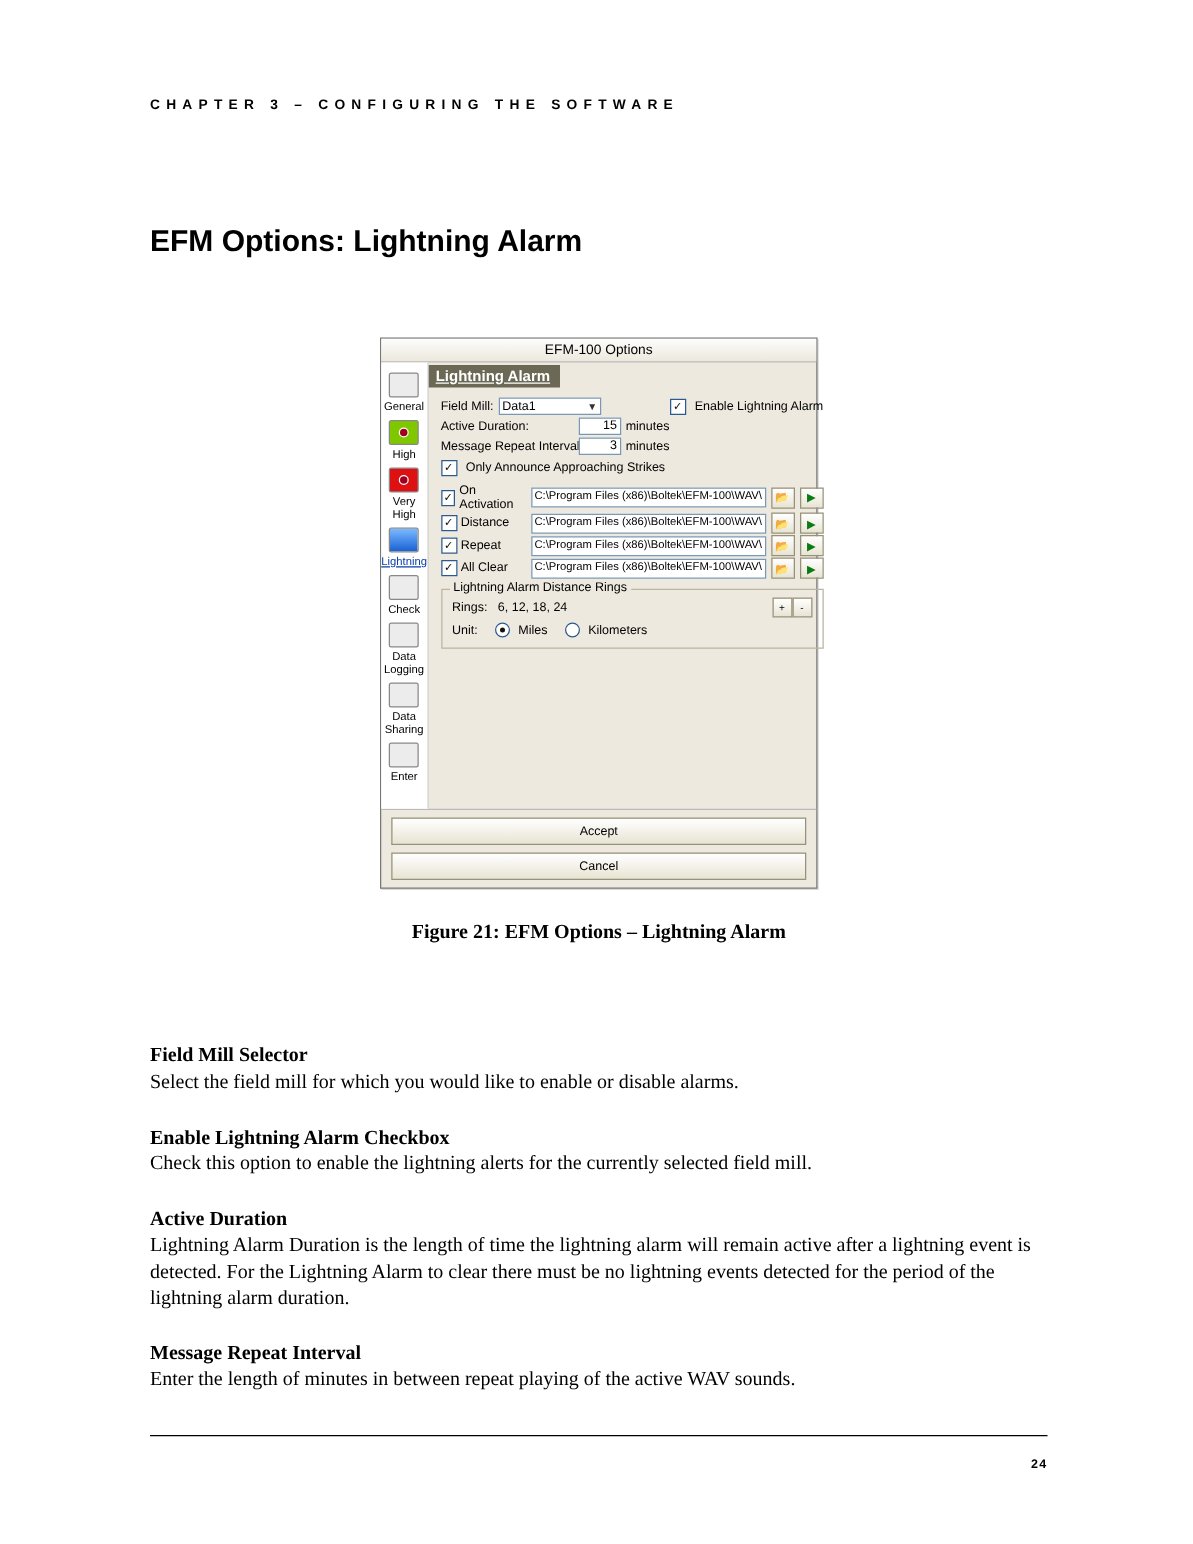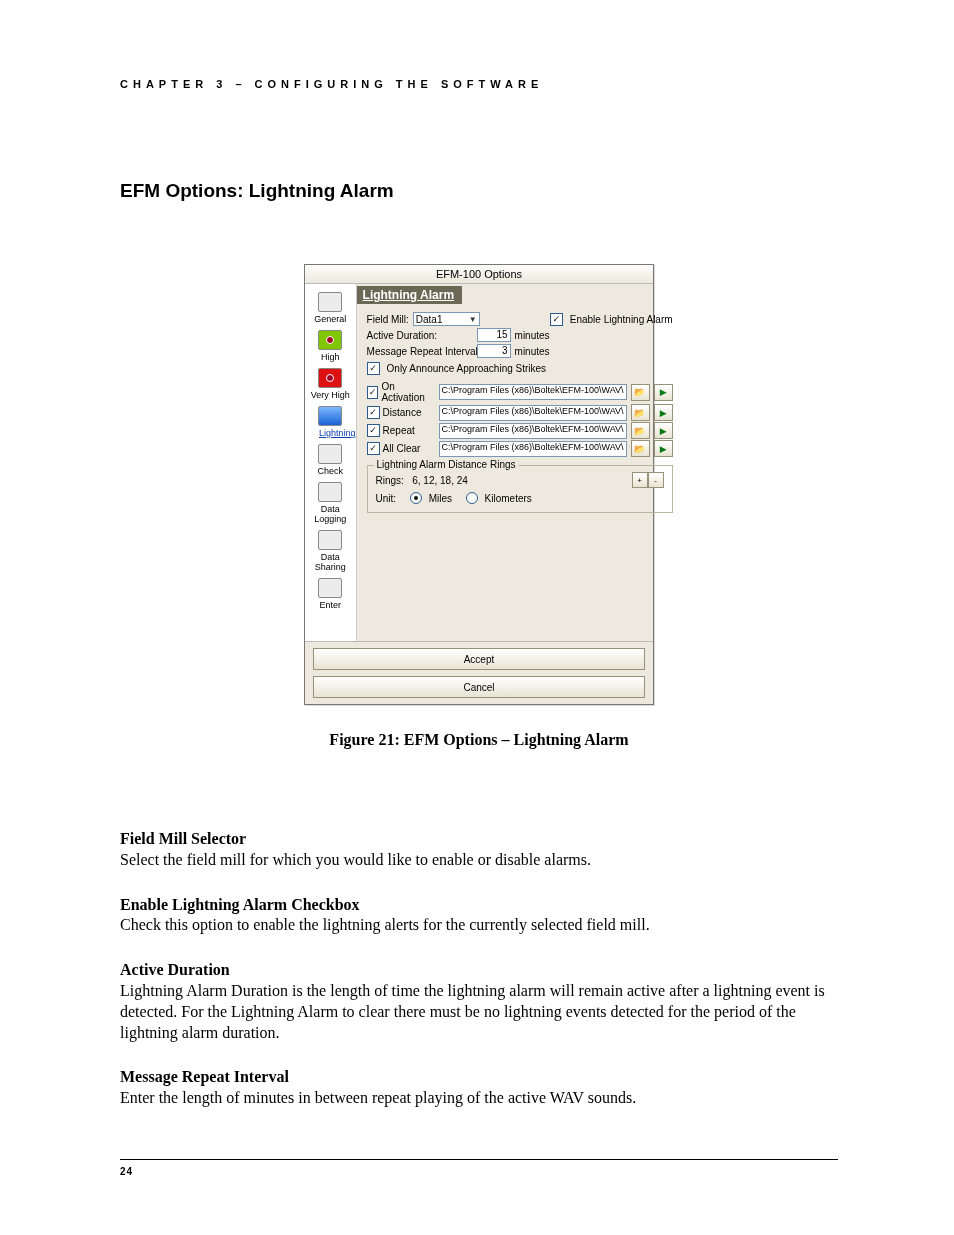--- a/index.html
+++ b/index.html
@@ -18,21 +18,21 @@
   }
   .chapter-header {
     font-family: Arial, Helvetica, sans-serif;
     font-size: 11px;
     font-weight: bold;
     letter-spacing: 5px;
     margin-bottom: 90px;
   }
   .section-title {
     font-family: Arial, Helvetica, sans-serif;
-    font-size: 19px;
+    font-size: 24px;
     font-weight: bold;
     margin-bottom: 62px;
   }
   .screenshot-wrap {
     display: flex;
     justify-content: center;
     margin-bottom: 26px;
   }
   
   .dlg {
@@ -60,21 +60,21 @@
     border-right: 1px solid #ccc;
     padding: 6px 0;
   }
   .sb-item {
     text-align: center;
     font-size: 9px;
     padding: 2px 0 4px;
     cursor: pointer;
   }
   .sb-item.selected { color: #0a3eaa; }
-  .sb-item.selected .sb-label { text-decoration: underline; margin-left: 14px; }
+  .sb-item.selected .sb-label { text-decoration: underline; }
   .sb-icon {
     width: 22px; height: 18px;
     margin: 0 auto 2px;
     border: 1px solid #888;
     border-radius: 2px;
     background: #fff;
     display:flex; align-items:center; justify-content:center;
   }
   .sb-icon.green { background:#7fc800; }
   .sb-icon.red   { background:#d11; }
@@ -100,21 +100,21 @@
   .row { display:flex; align-items:center; gap:4px; margin:2px 0; font-size:10px; }
   .label { white-space:nowrap; }
   .select, .tinput {
     border:1px solid #7a98b3;
     background:#fff;
     font-size:10px;
     padding:0 2px;
     height:14px;
     box-sizing:border-box;
   }
-  .select { width:67px; display:flex; align-items:center; justify-content:space-between; }
+  .select { width:82px; display:flex; align-items:center; justify-content:space-between; }
   .select .arrow { font-size:8px; color:#333; }
   .tinput { text-align:right; }
   .tinput.n15 { width:34px; }
   .tinput.n3  { width:34px; }
   .chk {
     width:11px;height:11px;border:1px solid #2c5a8e;background:#fff;display:inline-flex;align-items:center;justify-content:center;font-size:9px;line-height:1;color:#111;margin-right:3px;
   }
   .announce { margin:4px 0 6px 0; }
   .sound-row { display:flex; align-items:center; gap:4px; margin:1px 0; }
   .sound-lbl { width:68px; display:flex; align-items:center; }
@@ -161,22 +161,22 @@
     font-size:16px;
     margin-bottom: 80px;
   }
   .para { font-size:16px; line-height:1.3; margin-bottom:24px; }
   .para .p-title { font-weight:bold; }
   .footer-line {
     position:absolute;
     left:120px; right:116px;
     bottom:58px;
     border-top:1px solid #000;
-    text-align:left;
-    padding-top:6px;
+    text-align:right;
+    padding-top:17px;
     font-family: Arial, sans-serif;
     font-size:10px;
     font-weight:bold;
     letter-spacing:1px;
   }
 </style>
 </head>
 <body>
 
 <div class="page">

